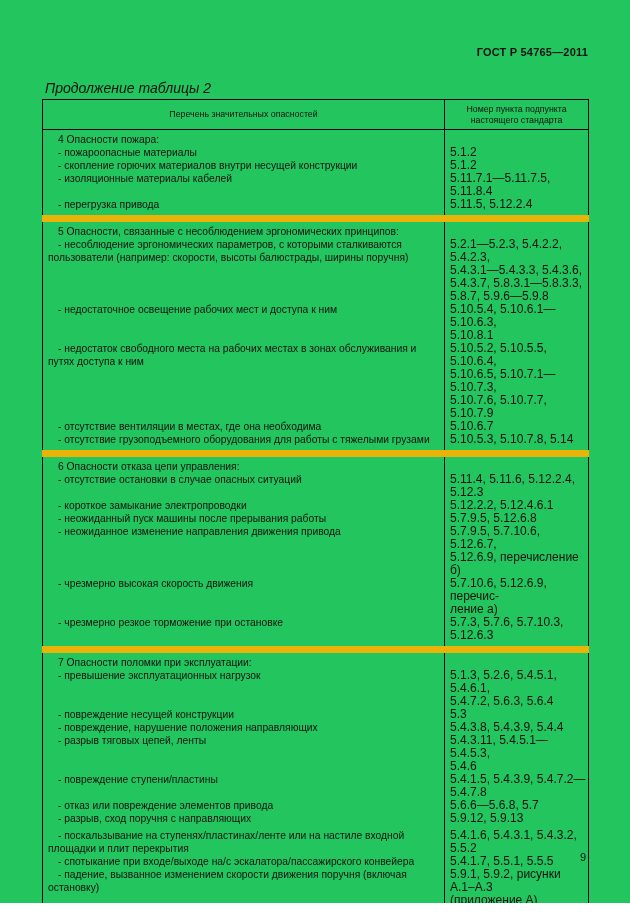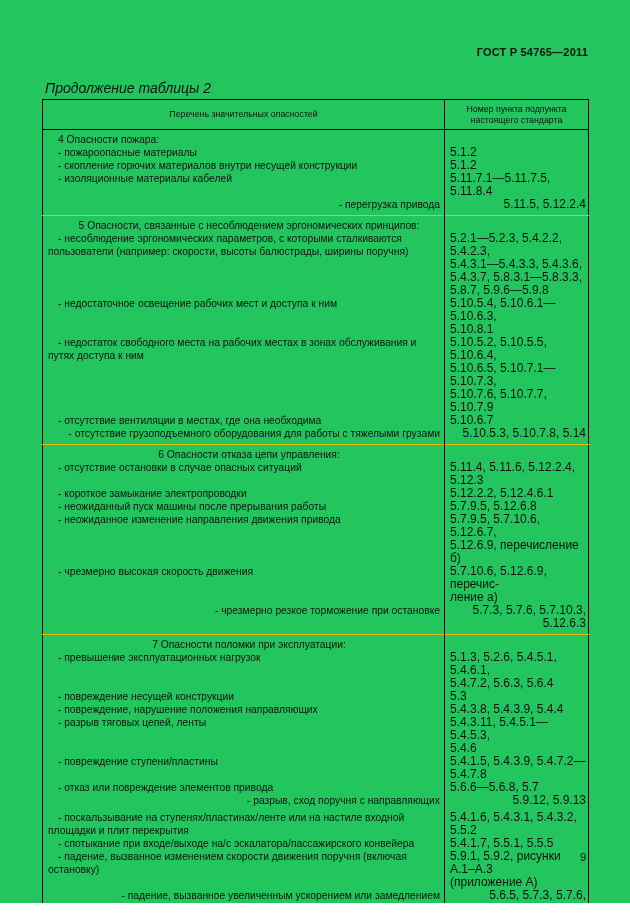--- a/index.html
+++ b/index.html
@@ -59,23 +59,23 @@
   td.cell-text {
     padding: 0 4px 0 5px;
     text-indent: 10px;
   }
   td.cell-codes {
     padding: 0 2px 0 5px;
     font-size: 12px;
     line-height: 13px;
     white-space: pre-line;
   }
-  tr.section-start td { border-top: 1px solid #eab308; text-align: center; }
+  tr.section-start td { border-top: 7px solid #eab308; }
   tr.title-row td { padding-top: 3px; }
-  tr.section-end td { padding-bottom: 4px; text-align: right; }
+  tr.section-end td { padding-bottom: 4px; }
   .page-number {
     position: absolute;
     top: 851px;
     right: 44px;
     font-size: 11px;
   }
 </style>
 </head>
 <body>
 

